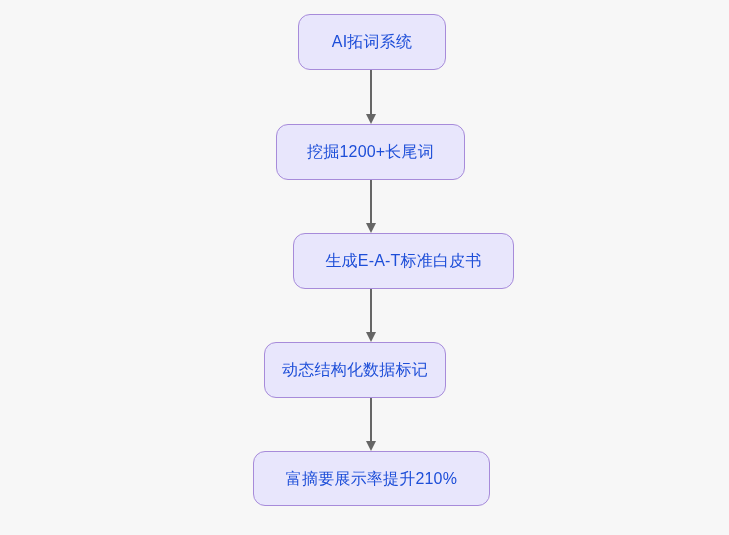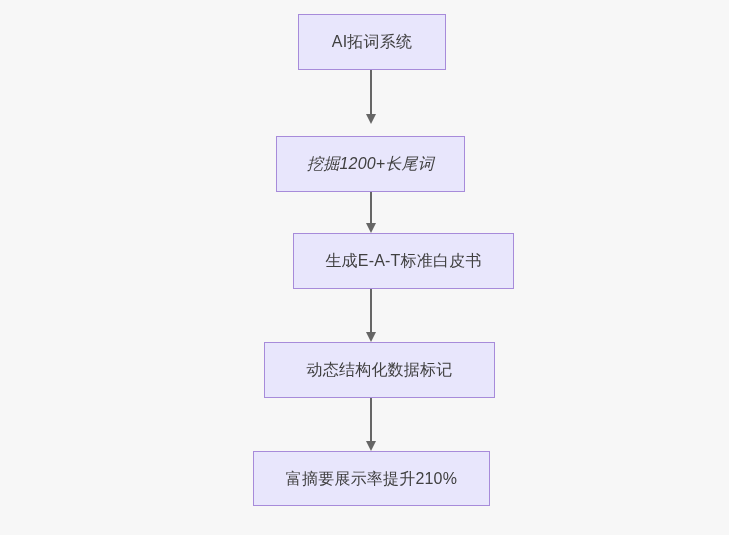--- a/index.html
+++ b/index.html
@@ -16,25 +16,25 @@
   #flowchart {
     position: relative;
     width: 729px;
     height: 535px;
   }
   .node {
     position: absolute;
     box-sizing: border-box;
     background: #e8e6fc;
     border: 1.5px solid #a78bda;
-    border-radius: 0;
+    border-radius: 12px;
     display: flex;
     align-items: center;
     justify-content: center;
-    color: #404040;
+    color: #1d4ed8;
     font-size: 16px;
     line-height: 1.2;
     letter-spacing: 0.2px;
     white-space: nowrap;
     user-select: none;
   }
   .node-label {
     display: block;
   }
   .edge {
@@ -76,29 +76,29 @@
     <svg width="20" height="53" viewBox="0 0 20 53" aria-hidden="true">
       <line x1="10" y1="0" x2="10" y2="46" stroke="#666666" stroke-width="2"></line>
       <polygon points="10,53 5,43 15,43" fill="#666666"></polygon>
     </svg>
   </div>
 
   <div class="node" style="left:298px; top:14px; width:148px; height:56px;">
     <span class="node-label">AI拓词系统</span>
   </div>
 
-  <div class="node" style="left:276px; top:136px; width:189px; height:56px;font-style:italic;">
+  <div class="node" style="left:276px; top:124px; width:189px; height:56px;">
     <span class="node-label">挖掘1200+长尾词</span>
   </div>
 
   <div class="node" style="left:261px; top:233px; width:221px; height:56px;margin-left:32px;">
     <span class="node-label">生成E-A-T标准白皮书</span>
   </div>
 
-  <div class="node" style="left:264px; top:342px; width:231px; height:56px;">
+  <div class="node" style="left:264px; top:342px; width:182px; height:56px;">
     <span class="node-label">动态结构化数据标记</span>
   </div>
 
   <div class="node" style="left:253px; top:451px; width:237px; height:55px;">
     <span class="node-label">富摘要展示率提升210%</span>
   </div>
 
 </div>
 
 </body></html>

